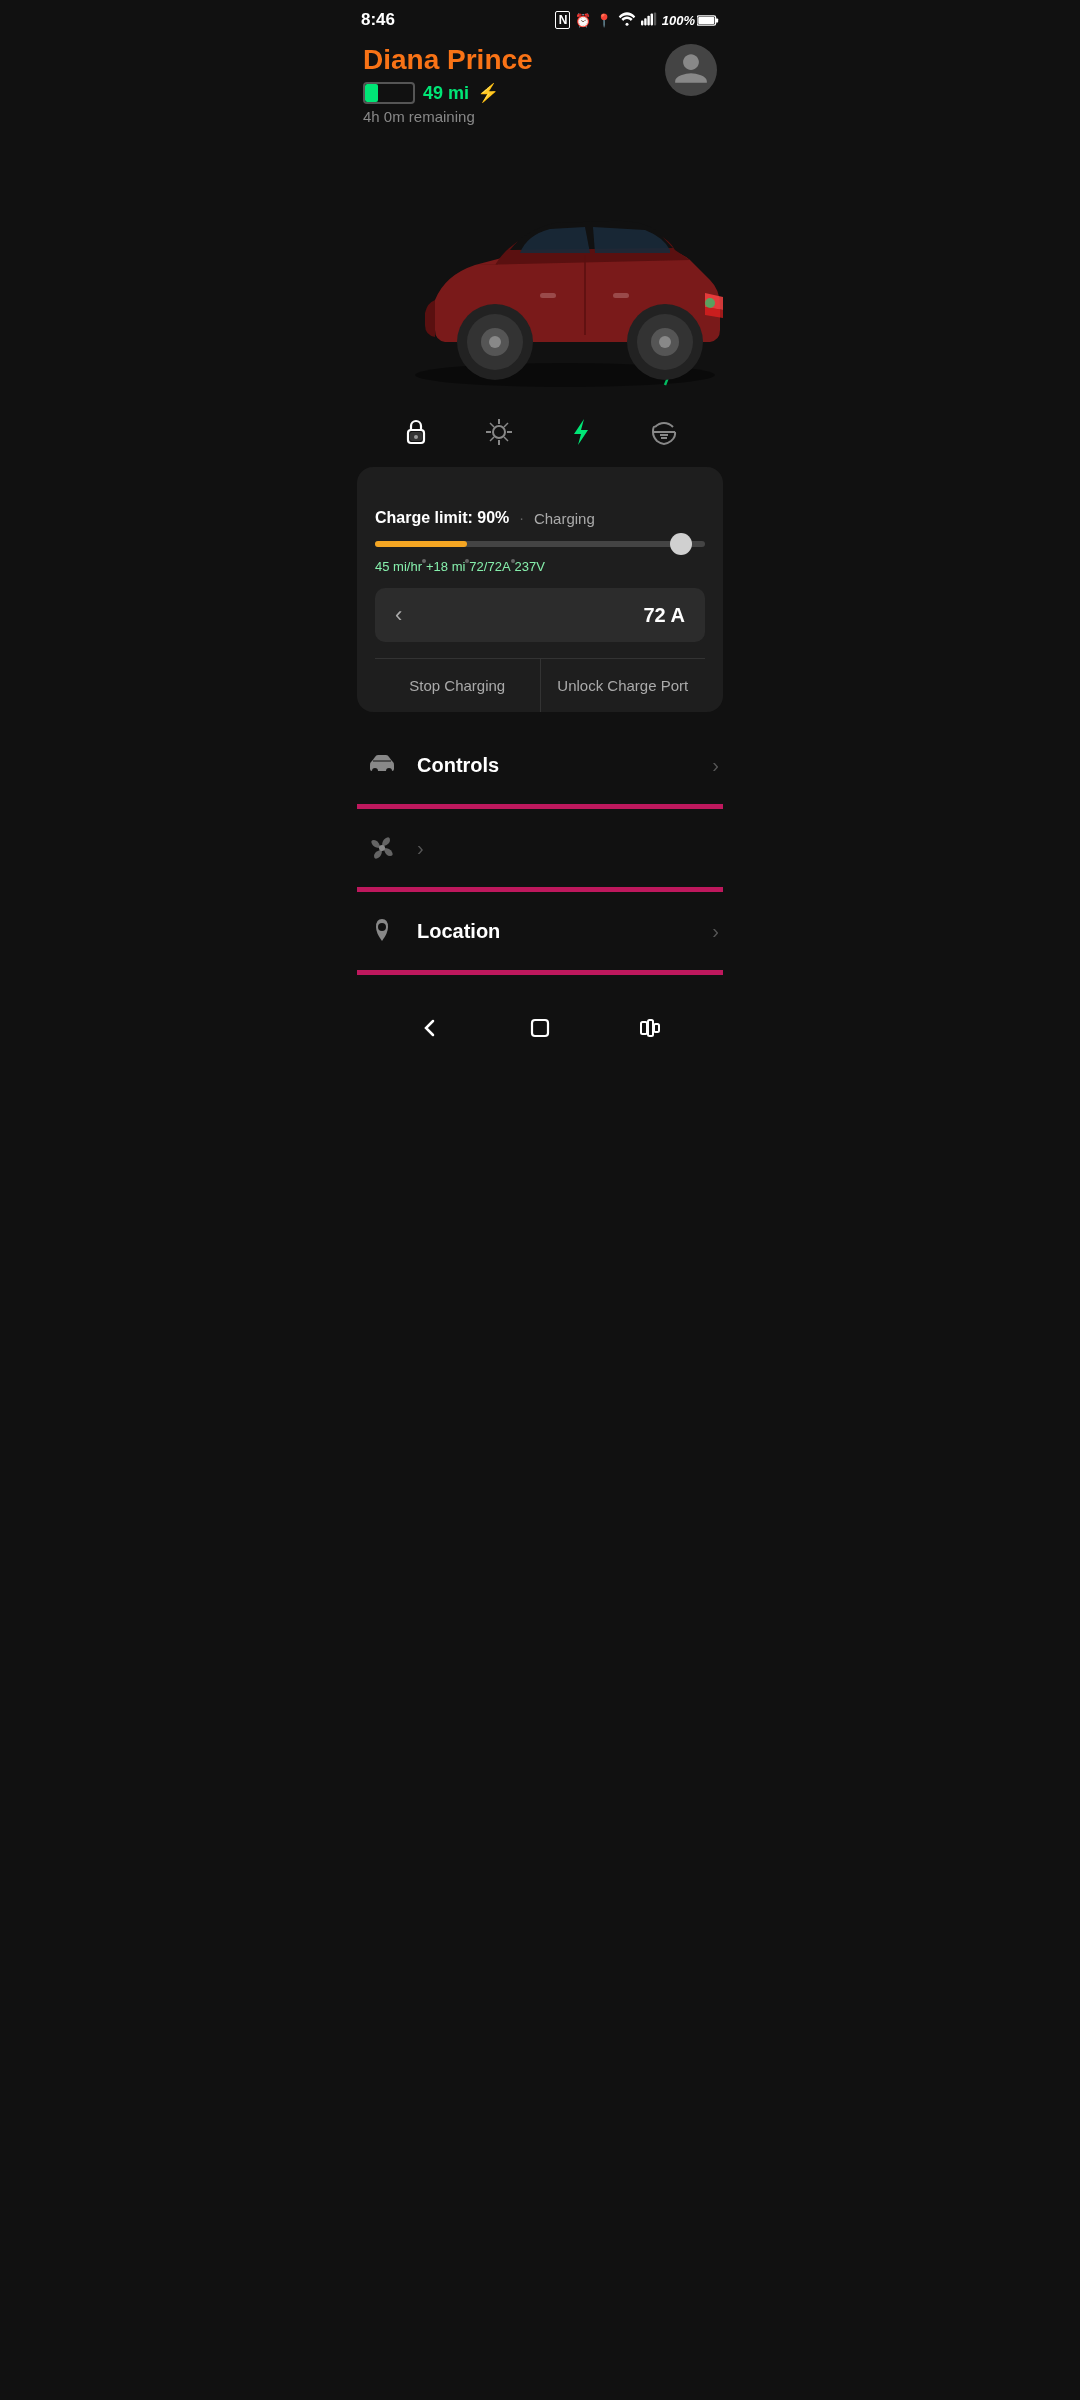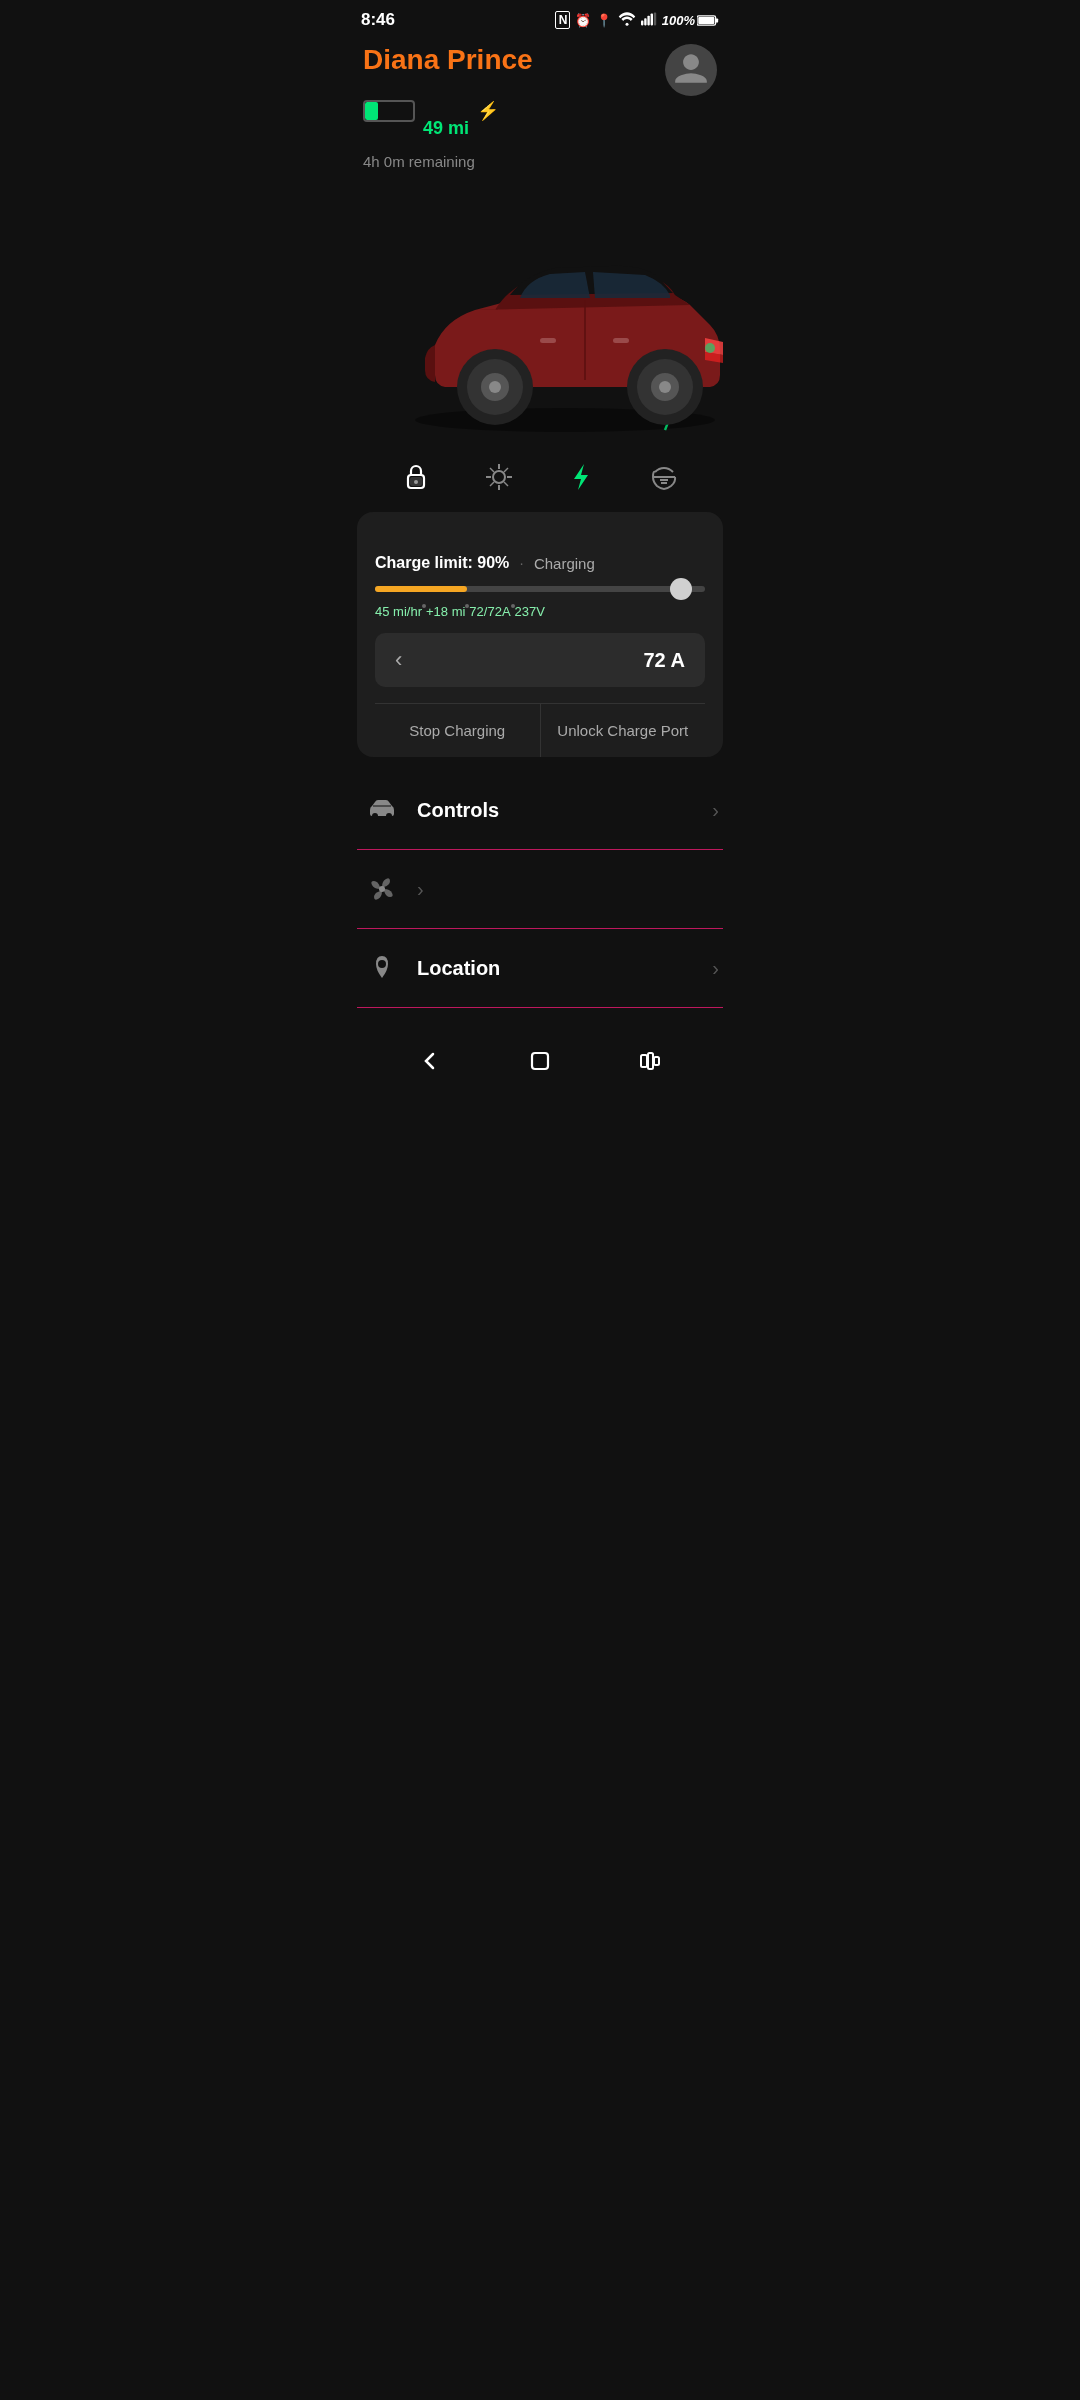--- a/index.html
+++ b/index.html
@@ -82,32 +82,31 @@
       background: #00e676;
       width: 28%;
       height: 100%;
       border-radius: 2px;
     }
 
     .miles-text {
       font-size: 18px;
       font-weight: 600;
       color: #00e676;
-      margin-top: 36px;
     }
 
     .bolt-icon {
       color: #00e676;
       font-size: 18px;
     }
 
     .remaining-text {
       color: #888;
       font-size: 15px;
-      margin-top: 14px;
+      margin-top: 4px;
     }
 
     .avatar {
       width: 52px;
       height: 52px;
       border-radius: 50%;
       background: #444;
       display: flex;
       align-items: center;
       justify-content: center;
@@ -279,21 +278,21 @@
     
     .menu-section {
       padding: 0 12px;
       margin-top: 14px;
     }
 
     .menu-item {
       display: flex;
       align-items: center;
       padding: 18px 4px;
-      border-bottom: 1px solid #be185d;
+      border-bottom: 5px solid #be185d;
       cursor: pointer;
     }
 
     .menu-item-icon {
       width: 42px;
       height: 42px;
       display: flex;
       align-items: center;
       justify-content: center;
       margin-right: 14px;

